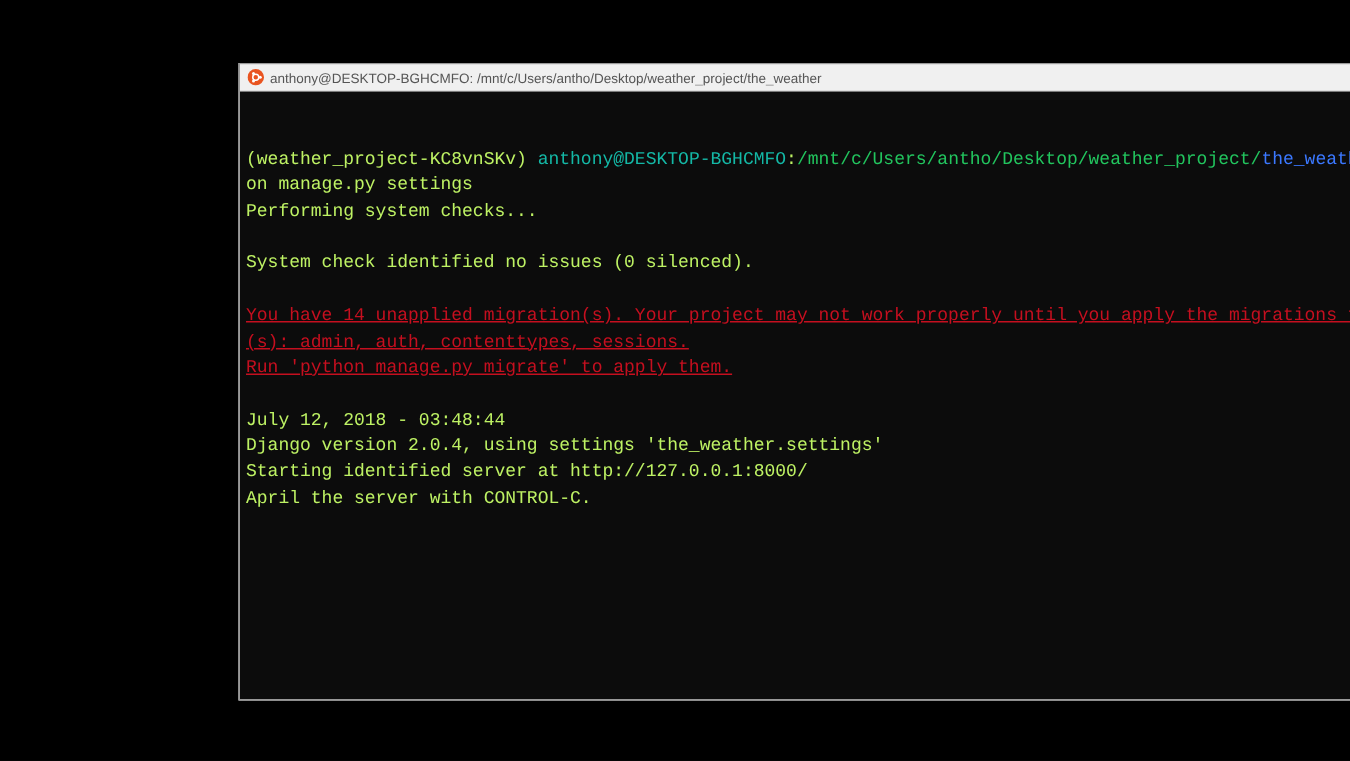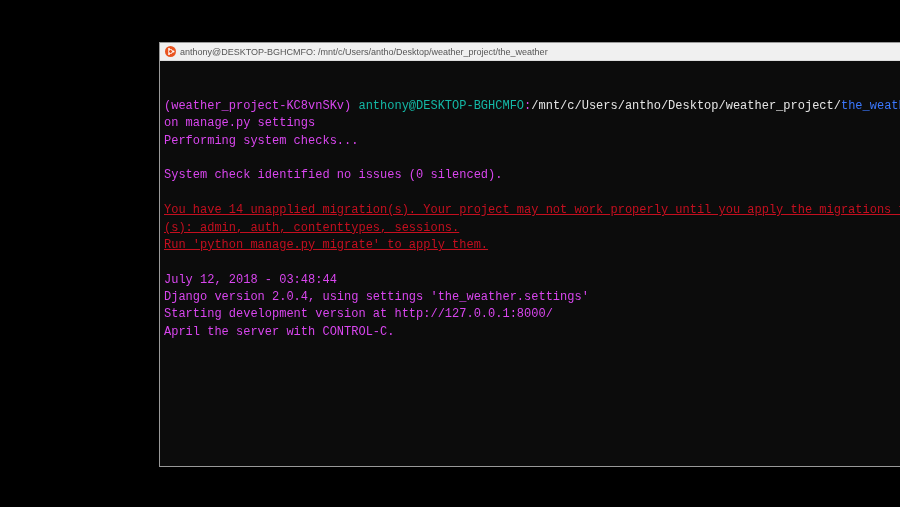--- a/index.html
+++ b/index.html
@@ -102,23 +102,23 @@
       align-items: center;
       justify-content: center;
       font-size: 8px;
       color: #666;
     }
     .scrollbar-arrow.up { top: 0; }
     .scrollbar-arrow.down { bottom: 0; }
     .terminal-content {
       padding-right: 14px;
     }
-    .c-white { color: #d946ef; }
+    .c-white { color: #bef264; }
     .c-green { color: #14b8a6; }
-    .c-yellow { color: #e5e5e5; }
+    .c-yellow { color: #22c55e; }
     .c-blue { color: #3b78ff; }
     .c-red { color: #c50f1f; text-decoration: underline; }
   </style>
 </head>
 <body>
 
 <div class="window">
   <div class="titlebar">
     <span class="titlebar-icon">
       <svg width="11" height="11" viewBox="0 0 11 11">
@@ -141,21 +141,21 @@
     <div class="terminal-content"><span class="c-white">(weather_project-KC8vnSKv) </span><span class="c-green">anthony@DESKTOP-BGHCMFO</span><span class="c-white">:</span><span class="c-yellow">/mnt/c/Users/antho/Desktop/weather_project/</span><span class="c-blue">the_weather</span><span class="c-white">$ </span><span class="c-white">python manage.py settings</span>
 <span class="c-white">Performing system checks...</span>
 <span class="c-white"></span>
 <span class="c-white">System check identified no issues (0 silenced).</span>
 <span class="c-white"></span>
 <span class="c-red">You have 14 unapplied migration(s). Your project may not work properly until you apply the migrations for app(s): admin, auth, contenttypes, sessions.</span>
 <span class="c-red">Run 'python manage.py migrate' to apply them.</span>
 <span class="c-white"></span>
 <span class="c-white">July 12, 2018 - 03:48:44</span>
 <span class="c-white">Django version 2.0.4, using settings 'the_weather.settings'</span>
-<span class="c-white">Starting development version at http://127.0.0.1:8000/</span>
+<span class="c-white">Starting identified server at http://127.0.0.1:8000/</span>
 <span class="c-white">April the server with CONTROL-C.</span>
 </div>
 
     <div class="scrollbar">
       <div class="scrollbar-arrow up">▴</div>
       <div class="scrollbar-thumb"></div>
       <div class="scrollbar-arrow down">▾</div>
     </div>
   </div>
 </div>

